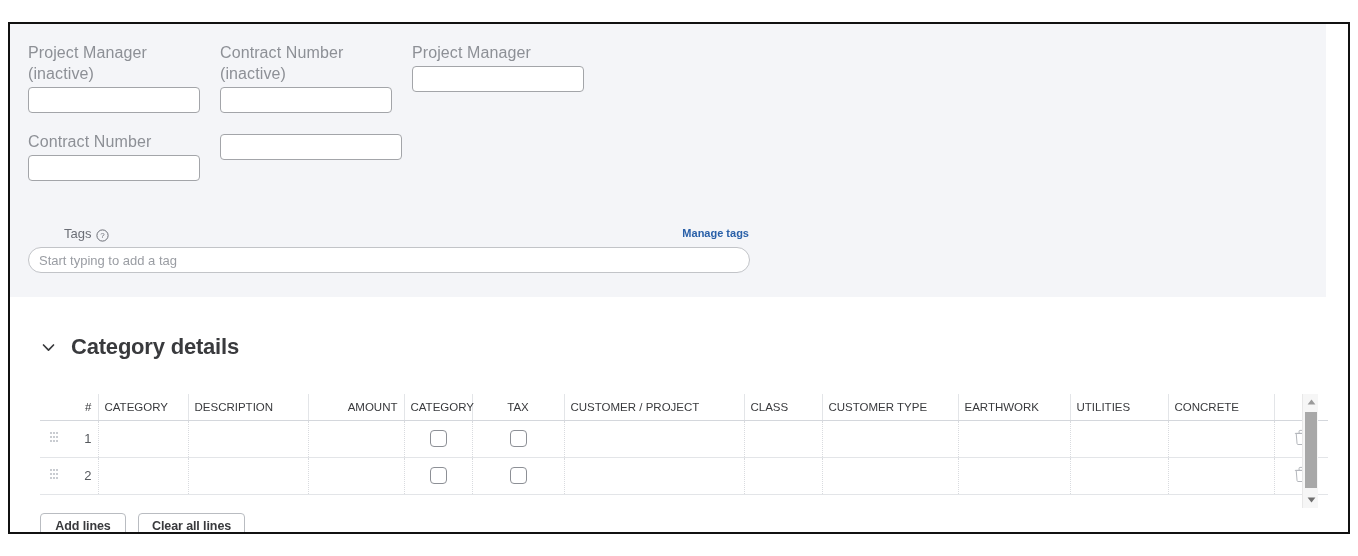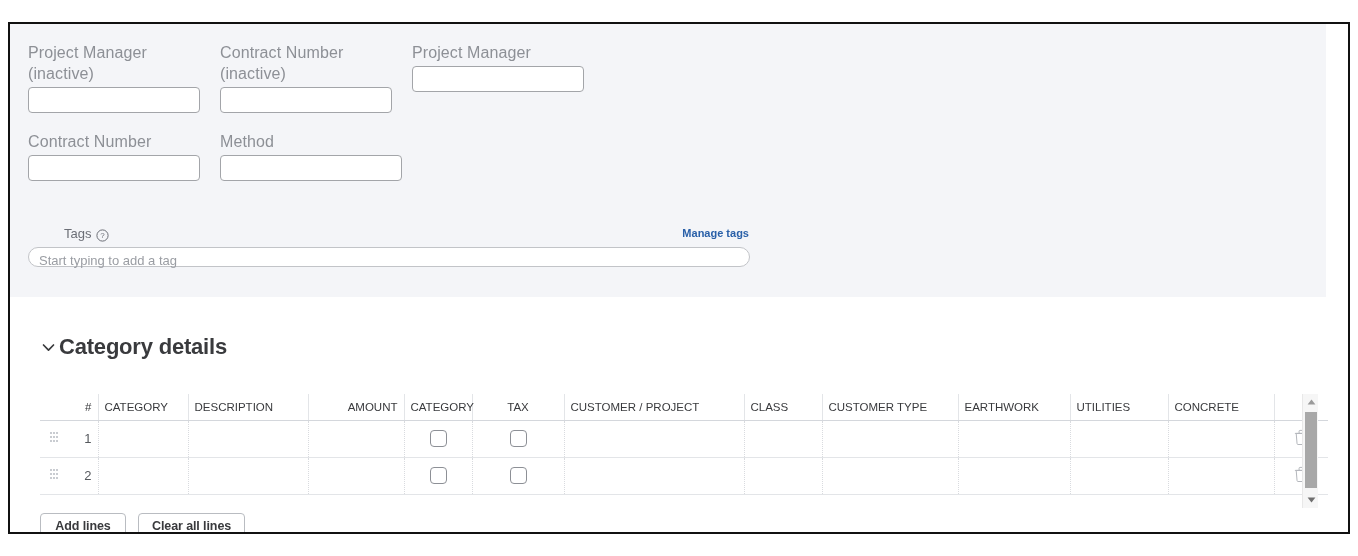--- a/index.html
+++ b/index.html
@@ -90,37 +90,37 @@
   }
   .manage-tags {
     font-size: 11px;
     color: #2a60a8;
     font-weight: bold;
     cursor: pointer;
     margin-right: 1px;
   }
   .tags-input {
     margin-top: 5px;
-    width: 722px; height: 20px;
+    width: 722px; height: 26px;
     background: #ffffff;
     border: 1px solid #c2c4c8;
     border-radius: 13px;
     font-size: 13px;
     color: #9a9da3;
     padding: 0 10px;
     line-height: 26px;
   }
 
   
   .cat-header {
     position: absolute;
     left: 30px; top: 310px;
     display: flex;
     align-items: center;
-    gap: 2px;
+    gap: 14px;
   }
   .chevron {
     width: 17px; height: 17px;
     display: inline-block;
   }
   .cat-title {
     font-size: 22px;
     color: #393a3d;
     font-weight: bold;
     letter-spacing: -.2px;
@@ -265,21 +265,20 @@
       <div class="field-label">Project Manager</div>
       <div class="field-input"></div>
     </div>
 
     <div class="field" id="f-cn">
       <div class="field-label">Contract Number</div>
       <div class="field-input"></div>
     </div>
 
     <div class="field" id="f-vppm">
-      <div class="field-label">Method</div>
       <div class="field-input"></div>
     </div>
 
     <div class="tags-row">
       <div class="tags-label-line">
         <span class="tags-label-left">
           <span class="tags-label-text">Tags</span>
           <span class="help-icon">
             <svg width="13" height="13" viewBox="0 0 13 13">
               <circle cx="6.5" cy="6.5" r="5.6" fill="none" stroke="#6b6e76" stroke-width="1"></circle>

